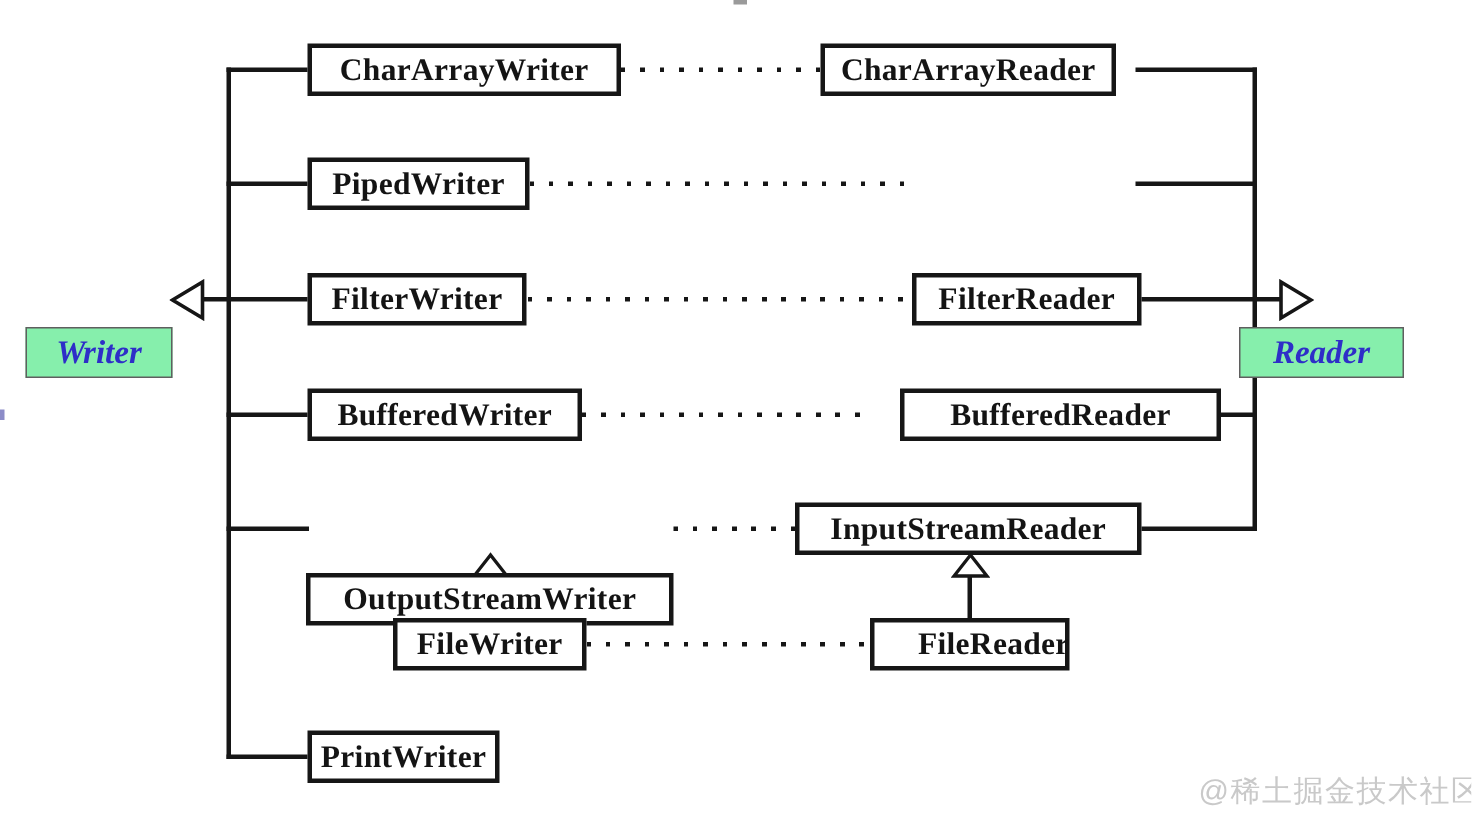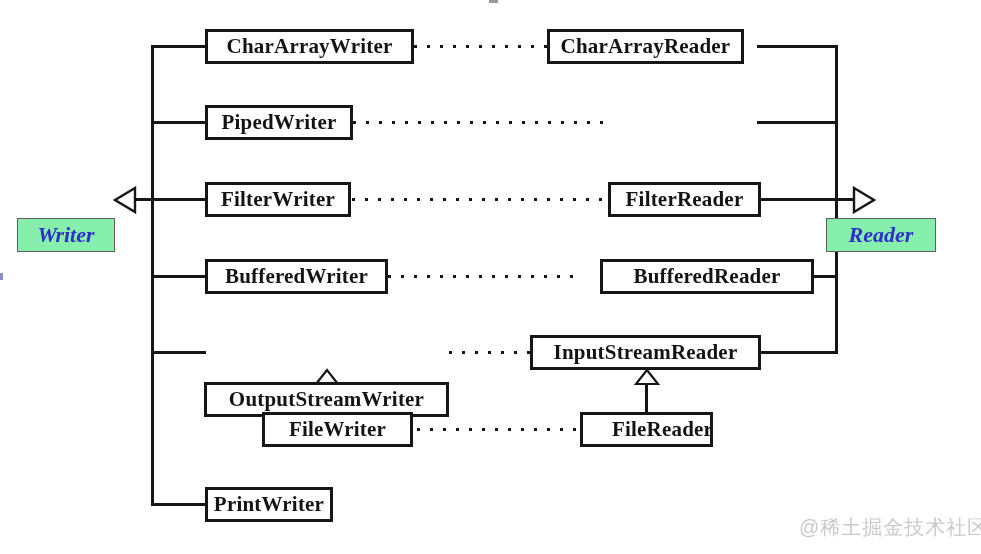--- a/index.html
+++ b/index.html
@@ -93,21 +93,21 @@
   </svg>
   <svg class="tri" style="left:634px; top:368px;" width="26" height="18">
     <polygon points="13,2 2,16 24,16" fill="#ffffff" stroke="#161616" stroke-width="2.2"></polygon>
   </svg>
 
   <div class="cls" style="left:205px; top:29px;  width:209px;">CharArrayWriter</div>
   <div class="cls" style="left:205px; top:105px; width:148px;">PipedWriter</div>
   <div class="cls" style="left:205px; top:182px; width:146px;">FilterWriter</div>
   <div class="cls" style="left:205px; top:259px; width:183px;">BufferedWriter</div>
   <div class="cls" style="left:204px; top:335px; width:245px;margin-top:47px;">OutputStreamWriter</div>
-  <div class="cls" style="left:262px; top:412px; width:151px;">FileWriter</div>
+  <div class="cls" style="left:262px; top:412px; width:129px;">FileWriter</div>
   <div class="cls" style="left:205px; top:487px; width:128px;">PrintWriter</div>
 
   <div class="cls" style="left:547px; top:29px;  width:197px;">CharArrayReader</div>
   <div class="cls" style="left:608px; top:182px; width:153px;">FilterReader</div>
   <div class="cls" style="left:575px; top:259px; width:214px;margin-left:25px;">BufferedReader</div>
   <div class="cls" style="left:530px; top:335px; width:231px;">InputStreamReader</div>
   <div class="cls" style="left:580px; top:412px; width:133px;padding-left:32px;">FileReader</div>
 
   <div class="base" style="left:17px;  top:183px; width:98px;">Writer</div>
   <div class="base" style="left:826px; top:183px; width:110px;">Reader</div>

